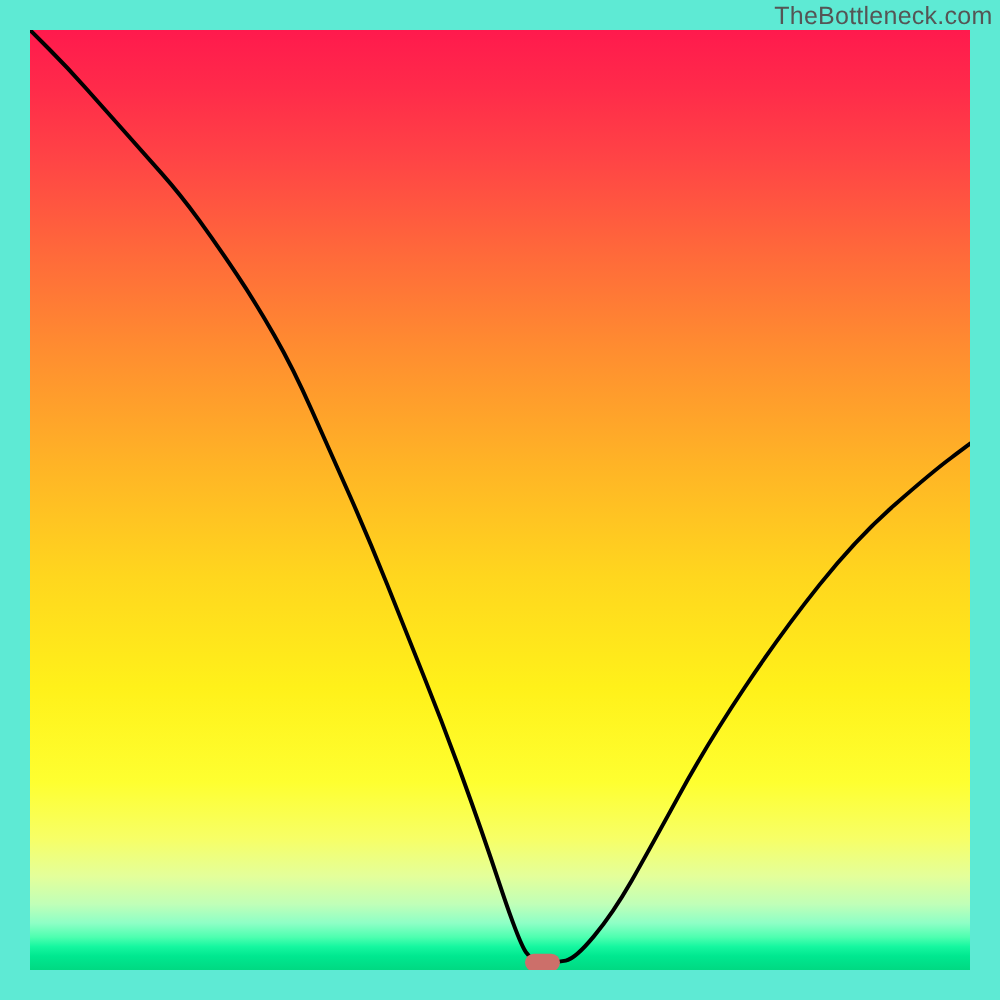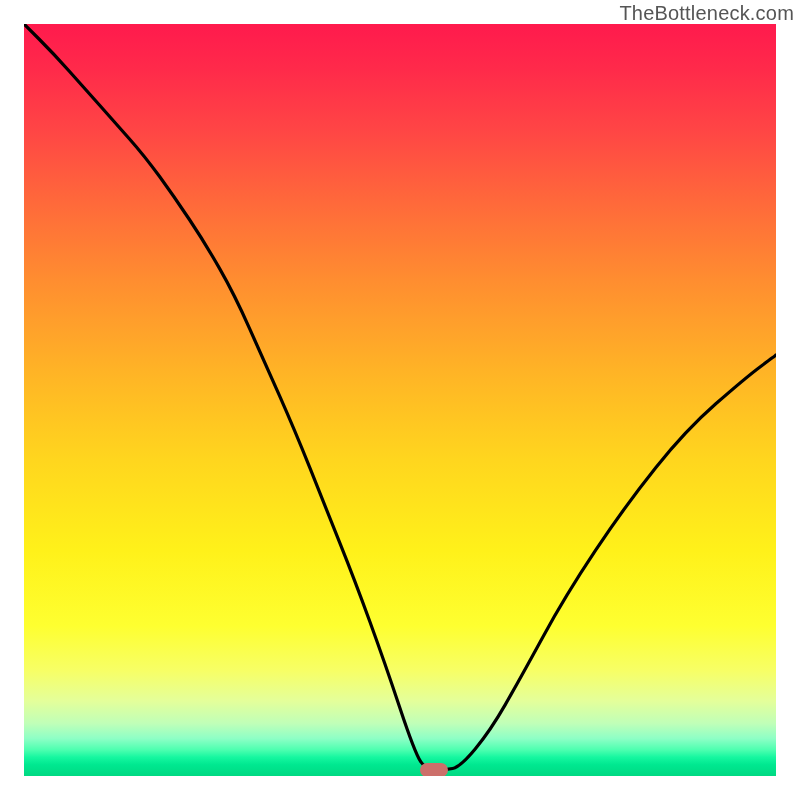--- a/index.html
+++ b/index.html
@@ -10,21 +10,21 @@
     background: #000;
     overflow: hidden;
     font-family: Arial, Helvetica, sans-serif;
   }
   .frame {
     position: absolute;
     top: 0;
     left: 0;
     width: 800px;
     height: 800px;
-    background: #ffffff;
+    background: #5eead4;
   }
   .plot-area {
     position: absolute;
     top: 24px;
     left: 24px;
     width: 752px;
     height: 752px;
     overflow: hidden;
   }
   .gradient-bg {

